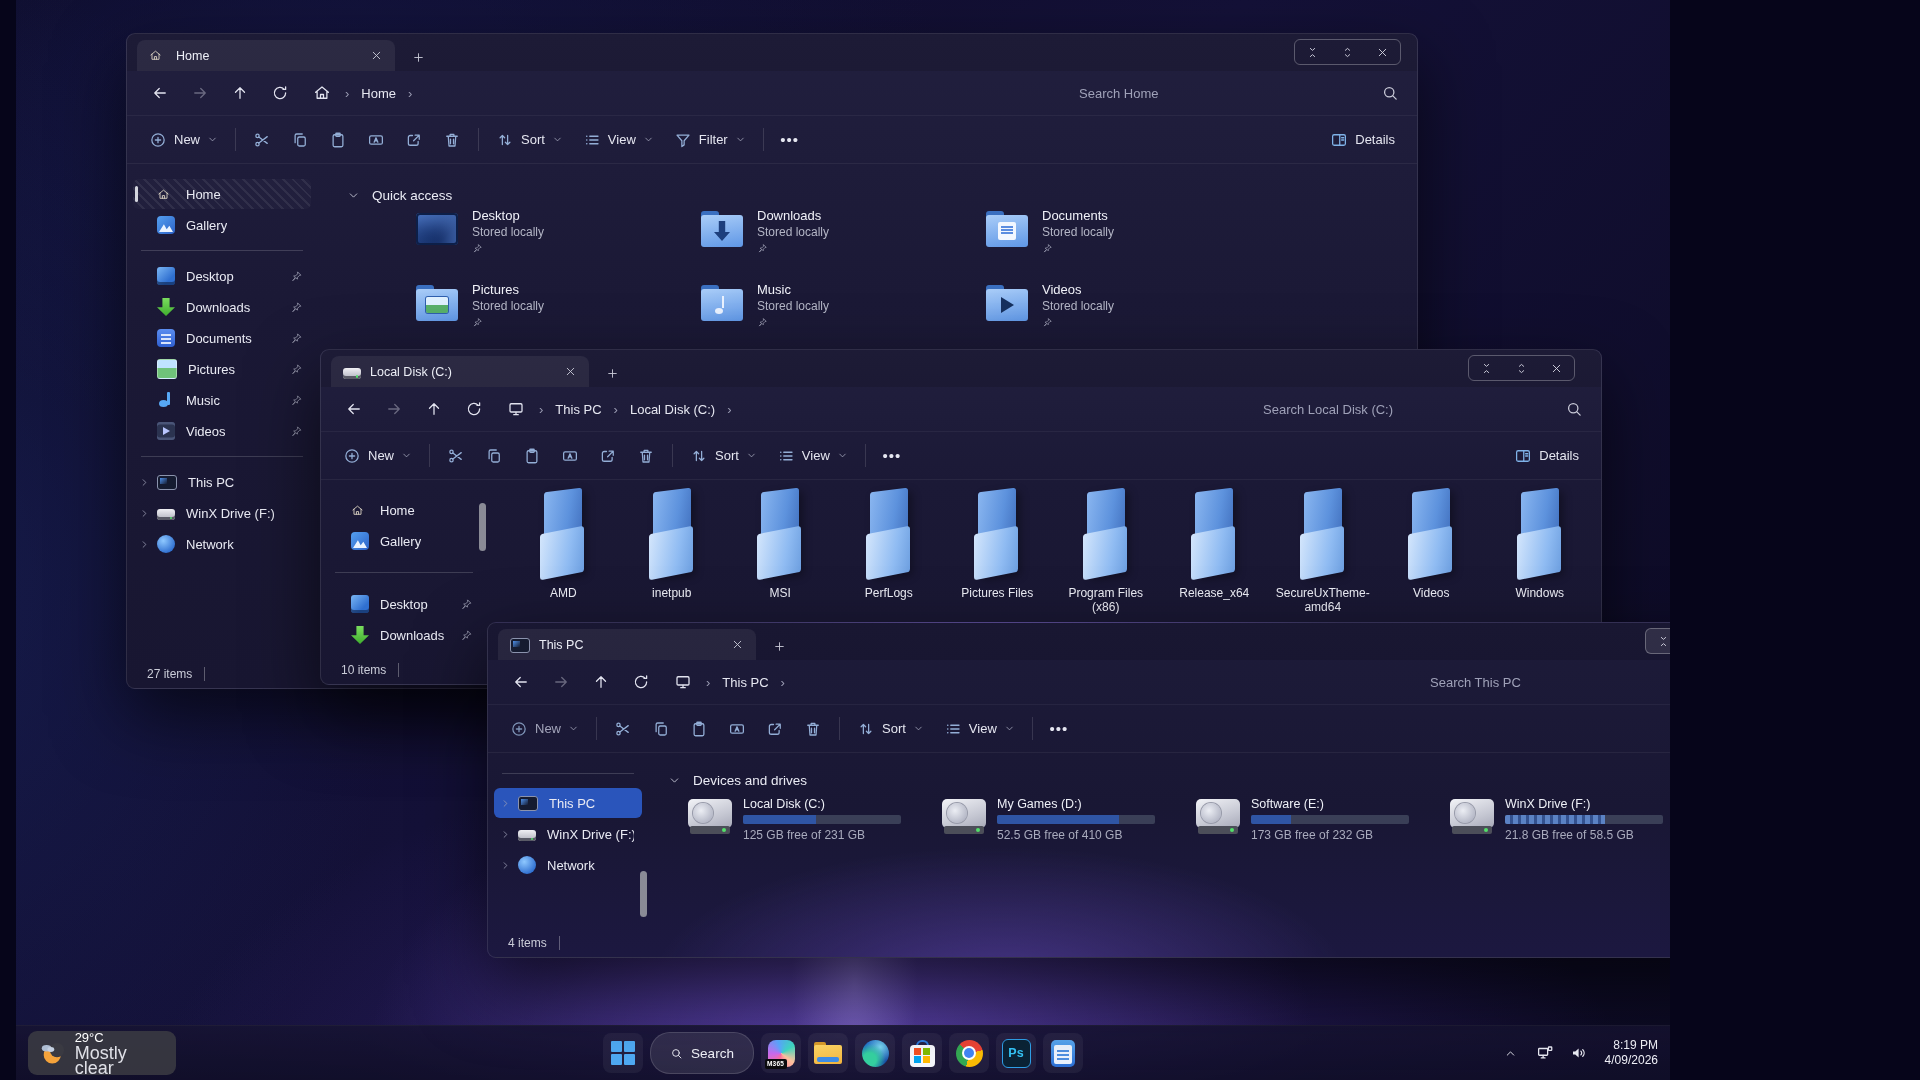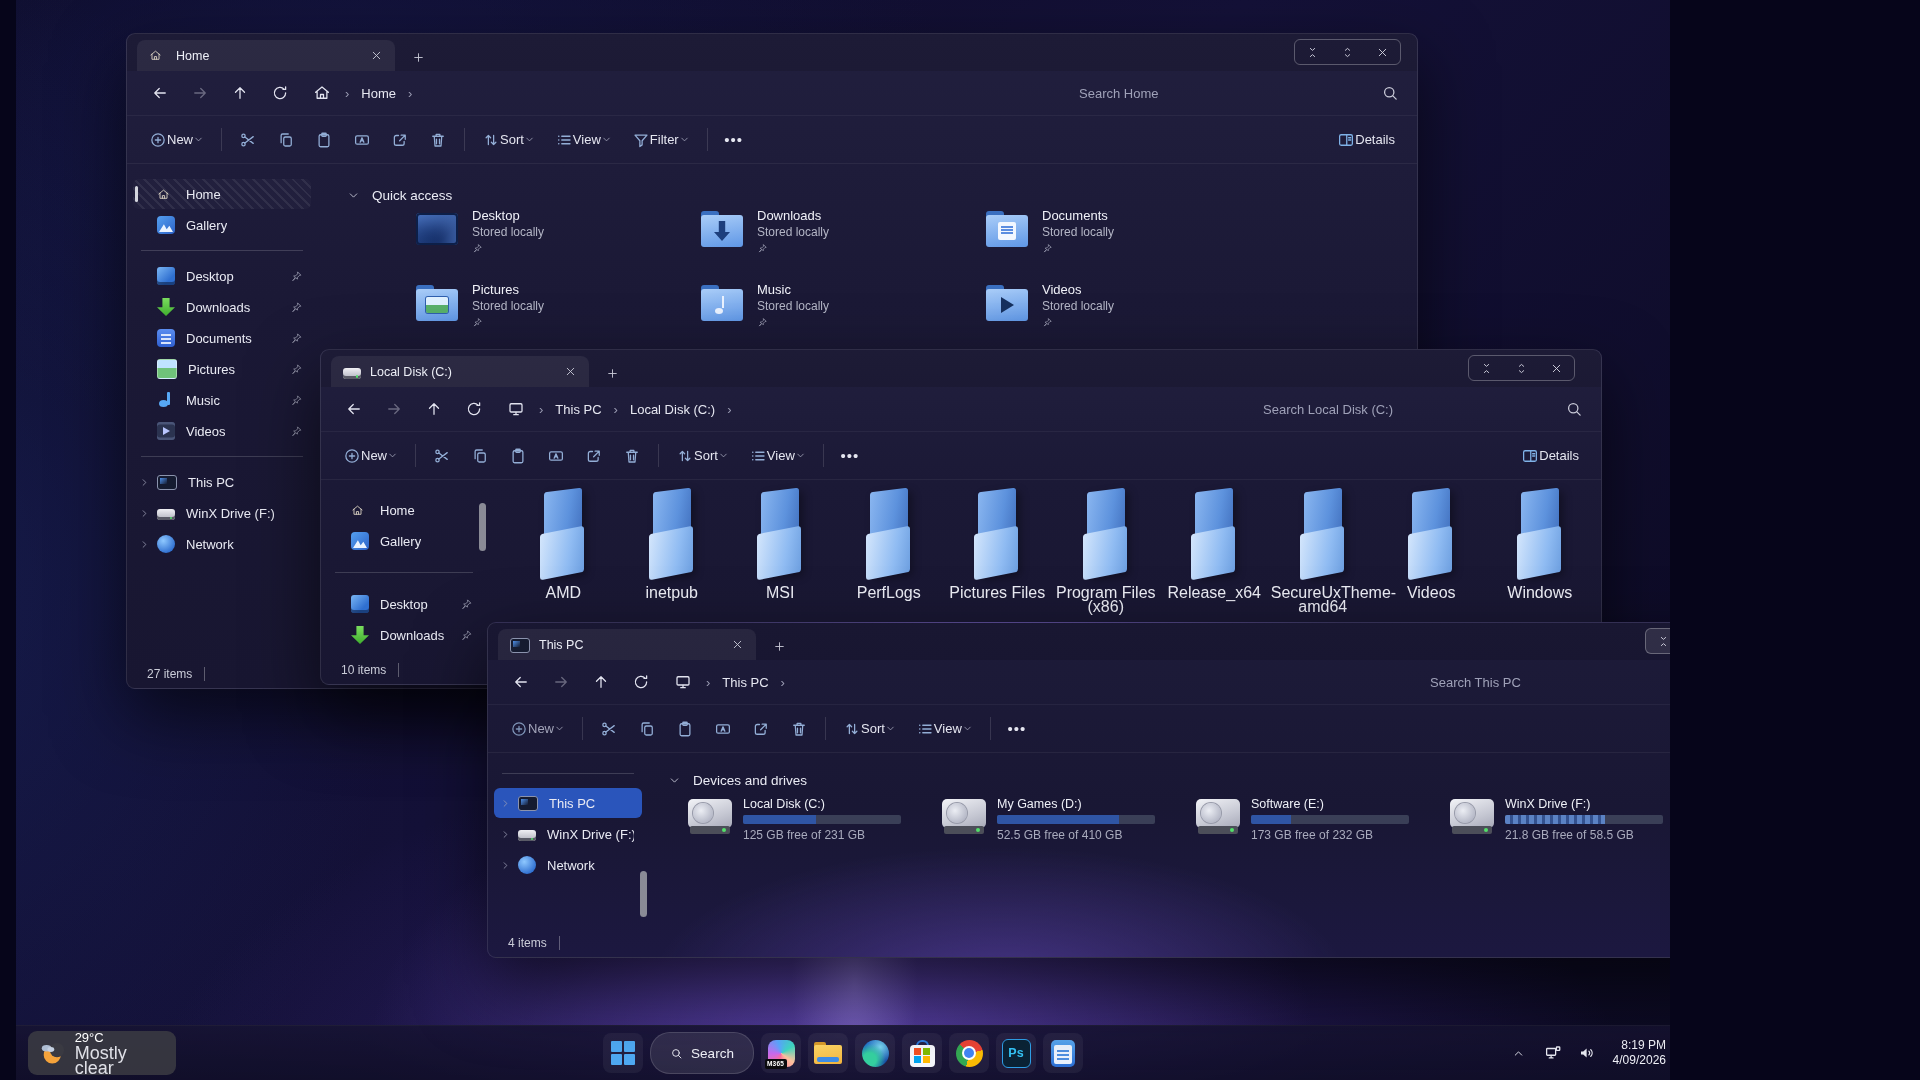--- a/index.html
+++ b/index.html
@@ -31,21 +31,21 @@
   .winctl span{width:35px;height:100%;display:flex;align-items:center;justify-content:center;color:#d4d5e2;}
   .addr{height:44px;flex:none;display:flex;align-items:center;gap:2px;padding:0 14px;border-bottom:1px solid rgba(255,255,255,.05);}
   .nbtn{width:38px;height:32px;flex:none;display:flex;align-items:center;justify-content:center;color:#e2e3ef;border-radius:6px;}
   .nbtn.dim{opacity:.38;}
   .crumb{display:flex;align-items:center;gap:2px;margin-left:6px;color:#e6e7f1;font-size:13px;}
   .crumb .sep{color:#9a9bb2;margin:0 6px;}
   .crumb .seg{padding:2px 4px;border-radius:4px;}
   .searchbox{margin-left:auto;width:320px;display:flex;align-items:center;gap:8px;padding:0 4px;color:#9fa1b8;font-size:13px;}
   .searchbox .sicon{margin-left:auto;color:#c9cad8;}
   .toolbar{height:47px;flex:none;display:flex;align-items:center;padding:0 12px;border-bottom:1px solid rgba(255,255,255,.06);}
-  .tbtn{display:flex;align-items:center;height:34px;padding:0 10px;border-radius:6px;color:#e5e6f0;font-size:13px;}
+  .tbtn{display:flex;align-items:center;gap:7px;height:34px;padding:0 10px;border-radius:6px;color:#e5e6f0;font-size:13px;}
   .tbtn .chev{color:#a9abc0;}
   .tico{width:38px;height:34px;display:flex;align-items:center;justify-content:center;color:#93aed6;border-radius:6px;}
   .tsep{width:1px;height:23px;background:rgba(255,255,255,.13);margin:0 7px;flex:none;}
   .details-btn{margin-left:auto;color:#e5e6f0;}
   .details-btn .dico{color:#7fb2e8;}
   .body{flex:1;display:flex;min-height:0;position:relative;}
   .sidebar{flex:none;position:relative;padding-top:14px;}
   .sitem{height:30px;margin:1px 6px;display:flex;align-items:center;gap:11px;padding:0 8px 0 24px;border-radius:6px;font-size:13px;color:#e9eaf3;position:relative;}
   .sitem .lbl{white-space:nowrap;overflow:hidden;}
   .sitem .pin{margin-left:auto;color:#8f90a5;flex:none;}
@@ -103,21 +103,21 @@
   .qpin{margin-top:4px;color:#9b9cb0;}
 
   
   .fgrid{position:absolute;left:22px;top:8px;display:flex;}
   .ftile{width:108.5px;display:flex;flex-direction:column;align-items:center;}
   .f3d{position:relative;width:54px;height:92px;}
   .f3d .bk{position:absolute;left:8px;top:2px;width:38px;height:84px;border-radius:3px;transform:skewY(-7deg);
     background:linear-gradient(100deg,#8ab6f0 0%,#5d92dd 55%,#3a67b6 100%);box-shadow:4px 4px 8px rgba(0,0,0,.35);}
   .f3d .fr{position:absolute;left:4px;top:42px;width:44px;height:46px;border-radius:3px;transform:skewY(-11deg);
     background:linear-gradient(100deg,#d4e6fc,#8fbbf2 65%,#6d9fe0);}
-  .fname{margin-top:6px;font-size:16px;line-height:14px;color:#edeef6;text-align:center;max-width:104px;}
+  .fname{margin-top:6px;font-size:12px;line-height:14px;color:#edeef6;text-align:center;max-width:104px;}
 
   
   .dgrid{position:absolute;left:40px;top:44px;display:flex;}
   .dtile{width:254px;display:flex;gap:11px;}
   .hdd{position:relative;width:44px;height:38px;flex:none;margin-top:2px;}
   .hdd .top{position:absolute;left:0;right:0;top:0;bottom:9px;border-radius:5px;background:linear-gradient(160deg,#f2f3f7,#c7c9d4 60%,#a7a9b8);}
   .hdd .top::after{content:'';position:absolute;left:5px;top:4px;width:20px;height:20px;border-radius:50%;background:radial-gradient(circle at 40% 38%,#eceef4,#b4b7c6 75%);box-shadow:0 0 0 1px #989baa;}
   .hdd .base{position:absolute;left:2px;right:2px;bottom:3px;height:8px;border-radius:2px;background:#4c4e59;}
   .hdd .led{position:absolute;right:6px;bottom:5px;width:4px;height:4px;border-radius:50%;background:#52e06a;}
   .dname{font-size:12.5px;color:#eef0f7;line-height:14px;}
@@ -151,21 +151,21 @@
   .chrome::after{content:'';position:absolute;left:50%;top:50%;width:10px;height:10px;margin:-5px;border-radius:50%;background:#4285f4;}
   .ps{width:27px;height:27px;border-radius:6px;background:#0b2336;border:1.5px solid #2f9fe8;color:#35c3f5;font-weight:bold;font-size:12.5px;display:flex;align-items:center;justify-content:center;text-align:right;}
   .note-ic{position:relative;width:24px;height:27px;border-radius:5px;background:linear-gradient(#58a7f0,#2c6fd4);}
   .note-ic::before{content:'';position:absolute;left:3px;right:3px;top:5px;bottom:3px;background:#eaf2fd;border-radius:2px;}
   .note-ic::after{content:'';position:absolute;left:6px;right:6px;top:10px;height:2px;background:#4d8fe0;box-shadow:0 4px 0 #4d8fe0,0 8px 0 #4d8fe0;}
   .cop{position:relative;width:27px;height:27px;border-radius:8px;background:conic-gradient(from 200deg,#ff6b9d,#c86bf0,#5aa8ff,#3fd8c2,#ffc29e,#ff6b9d);}
   .cop .badge{position:absolute;left:-3px;bottom:-2px;background:#0b0b0e;color:#fff;font-size:6.5px;font-weight:bold;padding:1.5px 2.5px;border-radius:2px;letter-spacing:.2px;}
   #weather{position:absolute;left:12px;top:5px;height:44px;width:148px;border-radius:9px;background:rgba(58,58,66,.88);display:flex;align-items:center;gap:10px;padding:0 10px;box-sizing:border-box;}
   .wx-temp{font-size:13px;color:#fff;line-height:16px;}
   .wx-cond{font-size:18px;color:#e0e1e8;line-height:15px;}
-  #tray{position:absolute;right:0;top:0;bottom:0;display:flex;align-items:center;gap:6px;padding-right:4px;color:#e8e9f2;}
+  #tray{position:absolute;right:0;top:0;bottom:0;display:flex;align-items:center;gap:6px;padding-right:12px;color:#e8e9f2;}
   .tray-btn{width:28px;height:30px;display:flex;align-items:center;justify-content:center;border-radius:5px;}
   .clock{text-align:right;font-size:12px;line-height:15px;color:#f0f1f8;margin-left:6px;}
 </style>
 </head>
 <body>
 
 <svg width="0" height="0" style="position:absolute" aria-hidden="true">
 <defs>
   <symbol id="i-back" viewBox="0 0 24 24">
         <path d="M19 12H5m6-6-6 6 6 6"></path>

